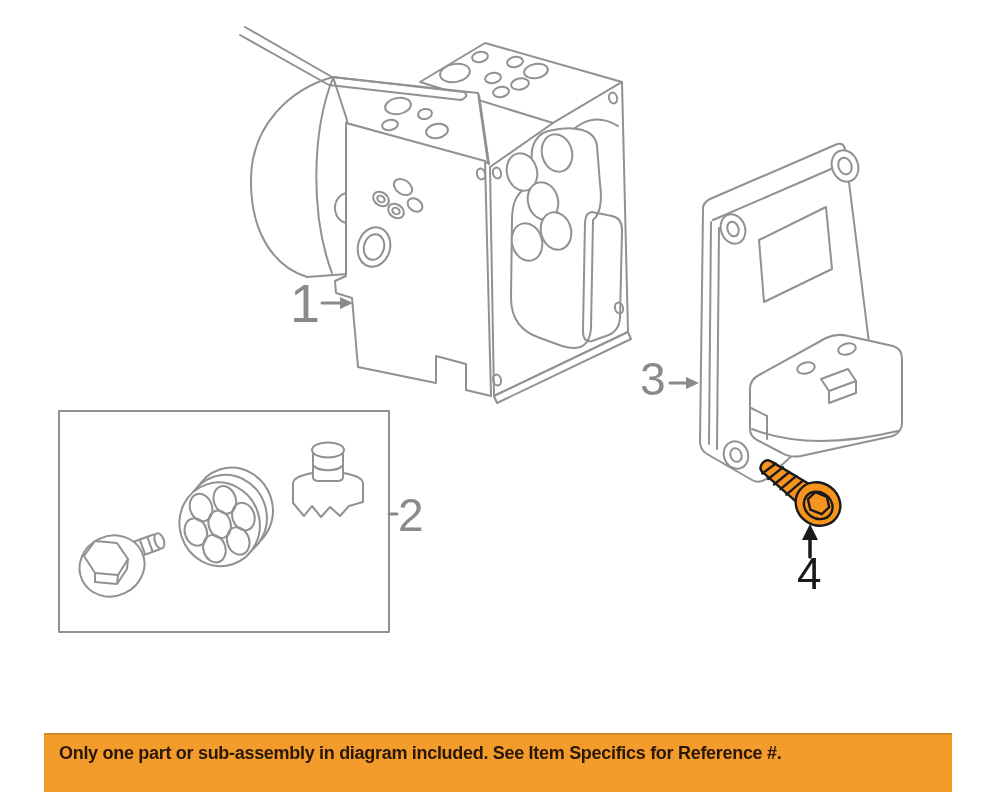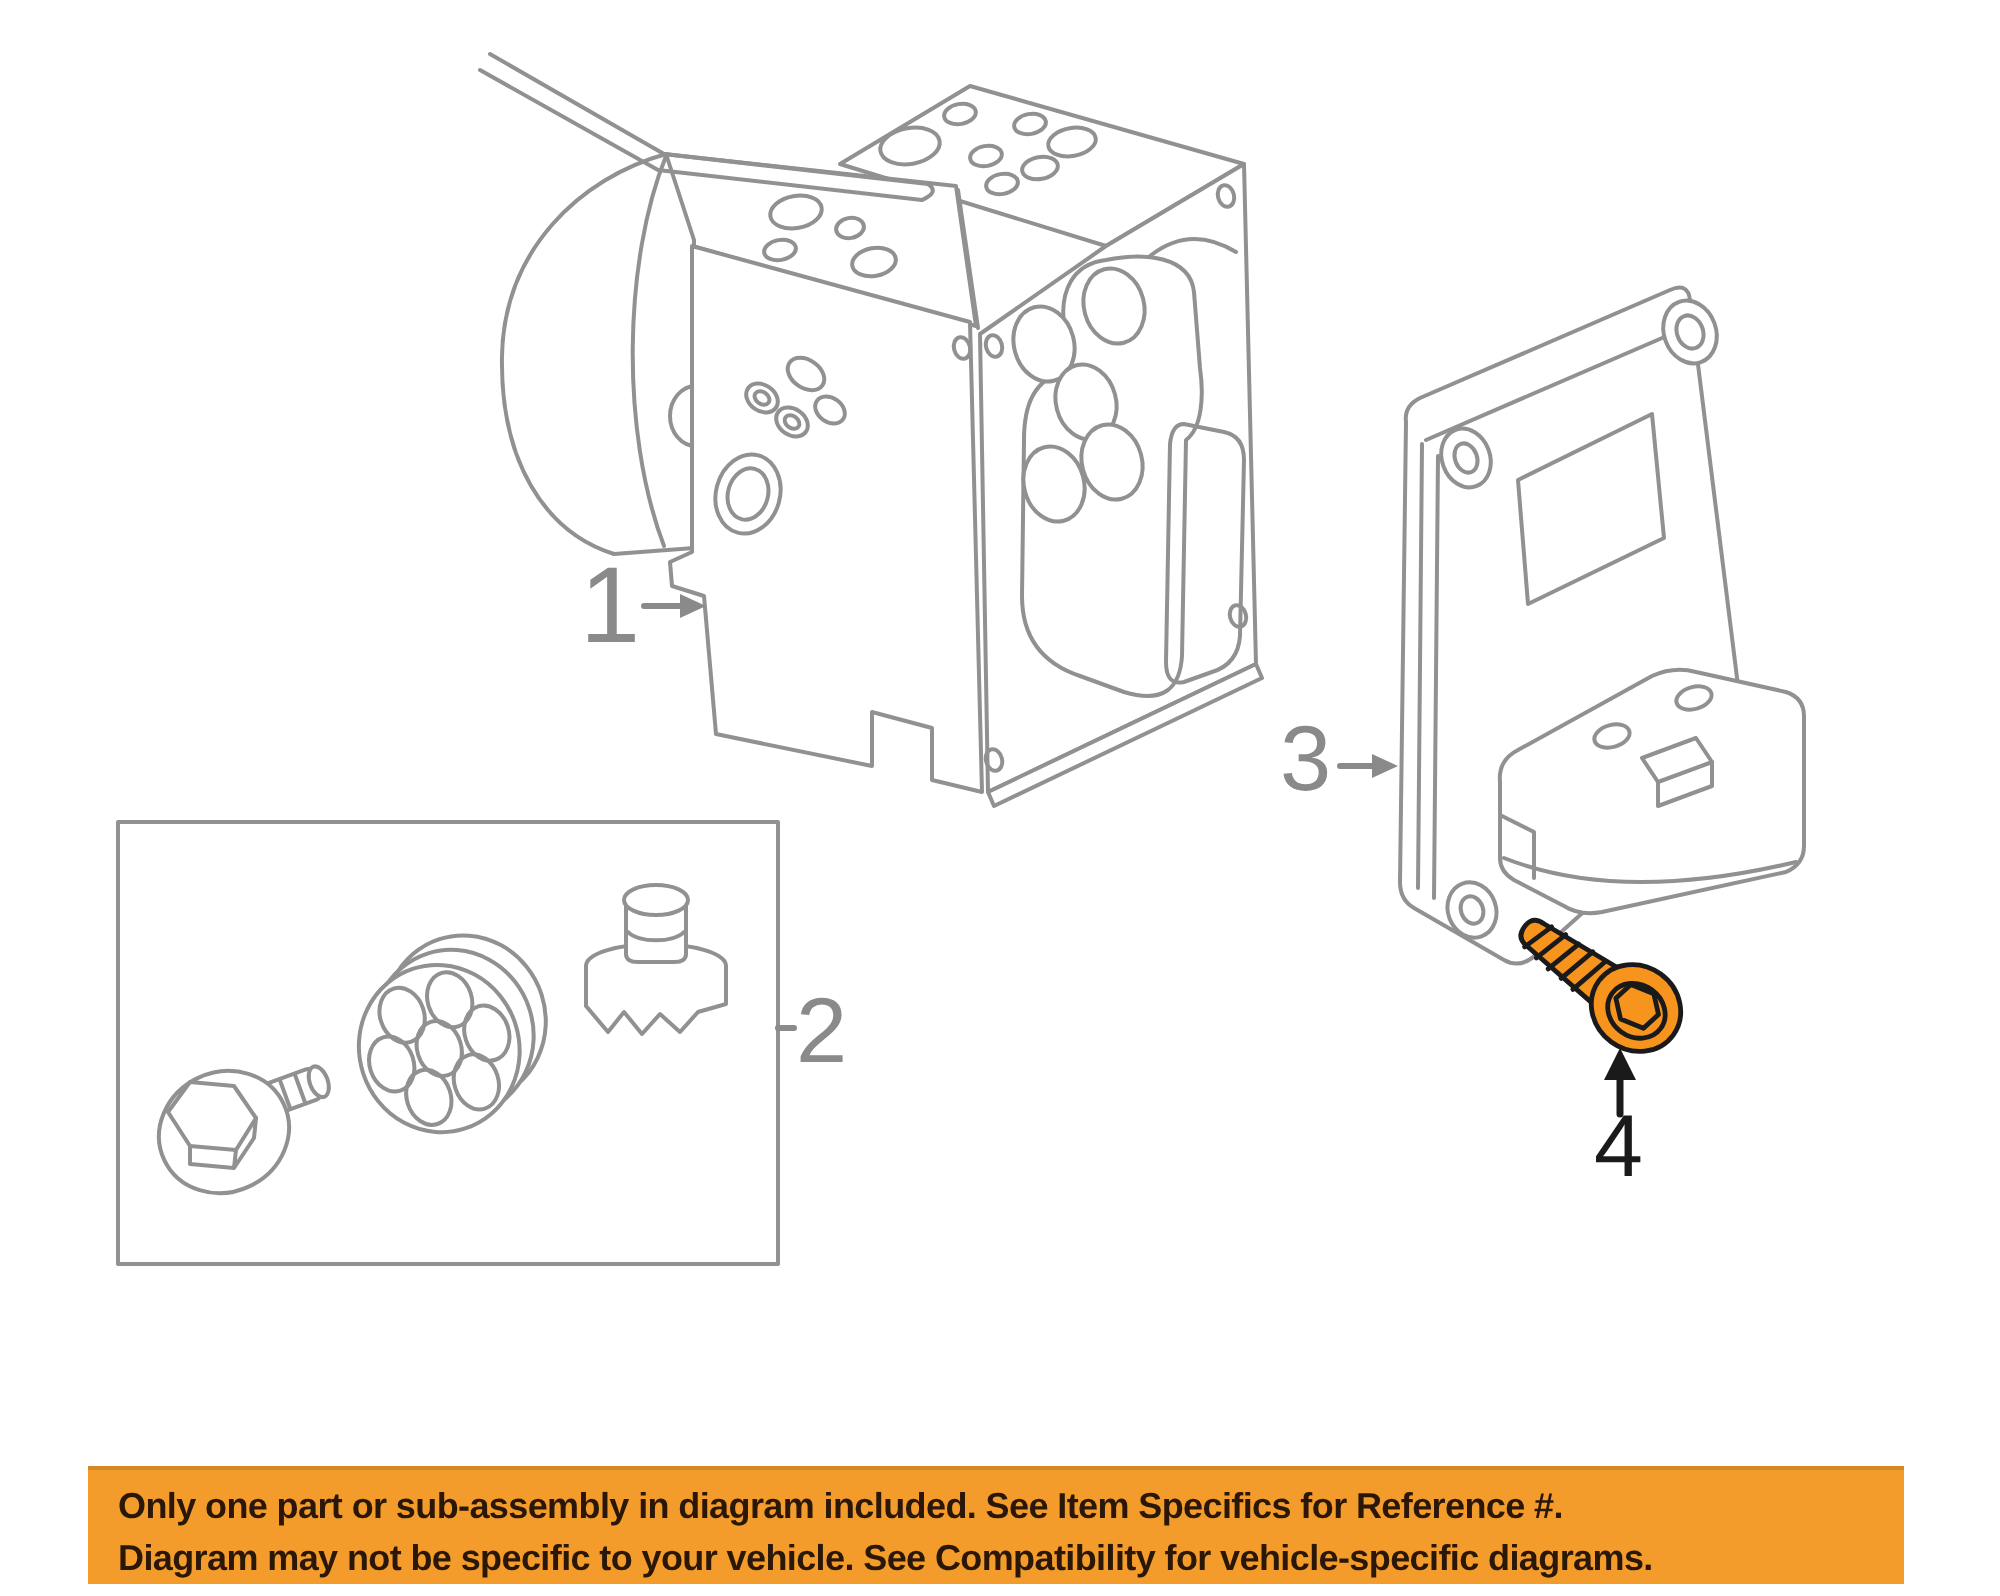--- a/index.html
+++ b/index.html
@@ -185,16 +185,15 @@
     </g>
   </svg>
 
   <div class="callout c1">1</div>
   <div class="callout c2">2</div>
   <div class="callout c3">3</div>
   <div class="callout c4">4</div>
 
   <div class="banner">
     <div class="line">Only one part or sub-assembly in diagram included. See Item Specifics for Reference #.</div>
-    <div class="line">Diagram may not be specific to your vehicle. See Compatibility for vehicle-specific diagrams.</div>
   </div>
 
 </div>
 
 </body></html>

